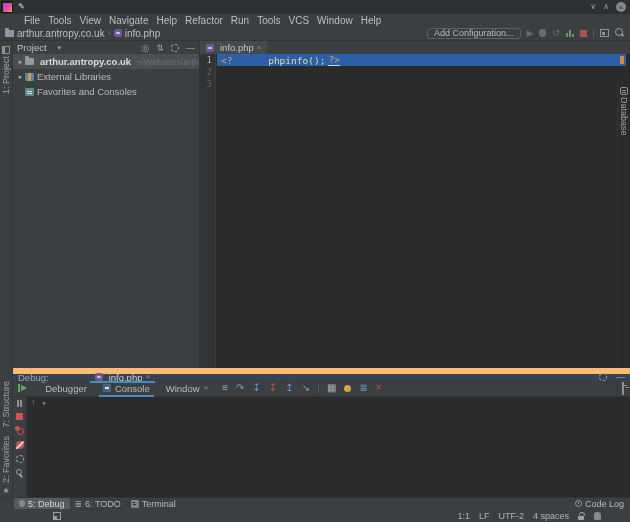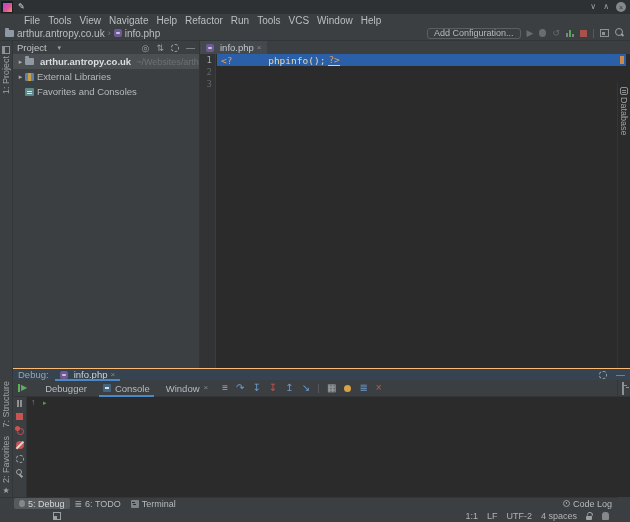--- a/index.html
+++ b/index.html
@@ -85,21 +85,21 @@
   .lnum{height:12px;line-height:12px;text-align:right;padding-right:3px;font-size:9px;color:#606366;}
   .lnum.active{color:#a4a8ab;}
   .code-line1{position:absolute;left:17px;top:0;right:4px;height:12px;background:#2b5fa8;display:flex;align-items:center;padding-left:4px;font-size:9.5px;white-space:pre;}
   .tok-tag{color:#e0a060;}
   .tok-body{color:#e8d7ac;margin-left:30px;}
   .tok-close{color:#e0a060;border-bottom:1px solid #cdd0d2;margin-left:3px;}
   .line-marker{position:absolute;right:2px;top:2px;width:4px;height:8px;background:#c98a4b;}
 
   
   .debug{position:absolute;top:368px;left:13px;right:0;height:129px;display:flex;flex-direction:column;}
-  .debug-header{height:12px;background:#364350;border-top:1px solid #fdba74;display:flex;align-items:center;padding:0 0 0 5px;flex:none;}
+  .debug-header{height:12px;background:#364350;border-top:6px solid #fdba74;display:flex;align-items:center;padding:0 0 0 5px;flex:none;gap:35px;}
   .dh-label{font-size:9.5px;color:#9aa5ae;margin-right:6px;}
   .dtab{position:relative;height:12px;display:flex;align-items:center;gap:3px;padding:0 5px;font-size:9.5px;color:#ced2d4;}
   .dtab::after{content:"";position:absolute;left:0;right:0;bottom:0;height:2px;background:#4a88c7;}
   .dh-right{margin-left:auto;display:flex;gap:9px;align-items:center;margin-right:5px;color:#9aa0a3;font-size:9px;}
   .debug-toolbar{height:17px;display:flex;align-items:center;border-bottom:1px solid #323639;padding-left:5px;flex:none;}
   .rerun{color:#5fad5f;font-size:8px;border-left:2px solid #5fad5f;padding-left:1px;line-height:1;margin-right:10px;}
   .dtb-tab{padding:0 8px;font-size:9.5px;color:#b6bcc2;height:17px;display:flex;align-items:center;gap:4px;position:relative;}
   .dtb-active::after{content:"";position:absolute;left:4px;right:4px;bottom:0;height:2px;background:#4a88c7;}
   .console-ic{width:8px;height:8px;background:#47657f;border-radius:1px;position:relative;}
   .console-ic::after{content:"";position:absolute;left:2px;top:3px;width:4px;height:2px;background:#cfe2f0;}
@@ -120,32 +120,32 @@
   .mutebp{position:relative;width:8px;height:8px;border-radius:50%;background:#c75450;}
   .mutebp::after{content:"";position:absolute;left:3px;top:-1px;width:1.5px;height:10px;background:#d8dadc;transform:rotate(45deg);}
   .pin-ic{position:relative;width:8px;height:9px;}
   .pin-ic::before{content:"";position:absolute;left:0;top:0;width:4px;height:4px;border:1.5px solid #9fa3a6;border-radius:50%;}
   .pin-ic::after{content:"";position:absolute;left:4px;top:5px;width:1.5px;height:4px;background:#9fa3a6;transform:rotate(-45deg);}
   .console{flex:1;background:#2b2b2b;position:relative;}
   .scroll-top{position:absolute;left:4px;top:1px;color:#7f8486;font-size:9px;line-height:1;}
   .prompt{position:absolute;left:16px;top:2px;color:#5a9a4a;font-size:7px;line-height:1;}
 
   
-  .winbar{position:absolute;top:497px;left:0;right:12px;height:12px;background:#3c3f41;border-top:1px solid #323639;display:flex;align-items:center;padding-left:14px;font-size:9px;}
+  .winbar{position:absolute;top:497px;left:0;right:0;height:12px;background:#3c3f41;border-top:1px solid #323639;display:flex;align-items:center;padding-left:14px;font-size:9px;}
   .twb{display:flex;align-items:center;gap:3px;height:11px;padding:0 5px;color:#b6babc;white-space:nowrap;}
   .twb-active{background:#565a5d;border-radius:2px;color:#d4d7d9;}
   .bug-dark{width:6px;height:7px;background:#84888b;border-radius:50%/55%;}
   .term-ic{width:8px;height:8px;background:#7d8487;border-radius:1px;position:relative;}
   .term-ic::after{content:"";position:absolute;left:1px;top:2px;width:3px;height:1px;background:#2b2e30;box-shadow:1px 2px 0 #2b2e30;}
   .winbar-right{margin-left:auto;display:flex;align-items:center;gap:3px;margin-right:6px;color:#b6babc;}
   .evlog-ic{width:7px;height:7px;border:1px solid #9aa0a3;border-radius:50%;position:relative;}
   .evlog-ic::after{content:"";position:absolute;left:2px;top:1px;width:1px;height:2px;background:#9aa0a3;}
 
   
-  .statusbar{position:absolute;top:509px;left:0;right:4px;height:13px;display:flex;align-items:center;padding:0 17px;font-size:9px;color:#b0b4b6;margin-left:36px;}
+  .statusbar{position:absolute;top:509px;left:0;right:12px;height:13px;display:flex;align-items:center;padding:0 17px;font-size:9px;color:#b0b4b6;margin-left:36px;}
   .tw-toggle{width:8px;height:8px;border:1px solid #9aa0a3;position:relative;}
   .tw-toggle::after{content:"";position:absolute;left:0;bottom:0;width:3px;height:3px;background:#9aa0a3;}
   .status-right{margin-left:auto;display:flex;align-items:center;gap:9px;}
   .lock-ic{position:relative;width:7px;height:8px;}
   .lock-ic::before{content:"";position:absolute;left:1px;top:0;width:4px;height:4px;border:1px solid #9aa0a3;border-bottom:none;border-radius:3px 3px 0 0;transform:rotate(18deg);}
   .lock-ic::after{content:"";position:absolute;left:0;bottom:0;width:6px;height:4px;background:#9aa0a3;border-radius:1px;}
   .hector-ic{width:7px;height:8px;background:#85898c;border-radius:3px 3px 1px 1px;}
 </style>
 </head>
 <body>

